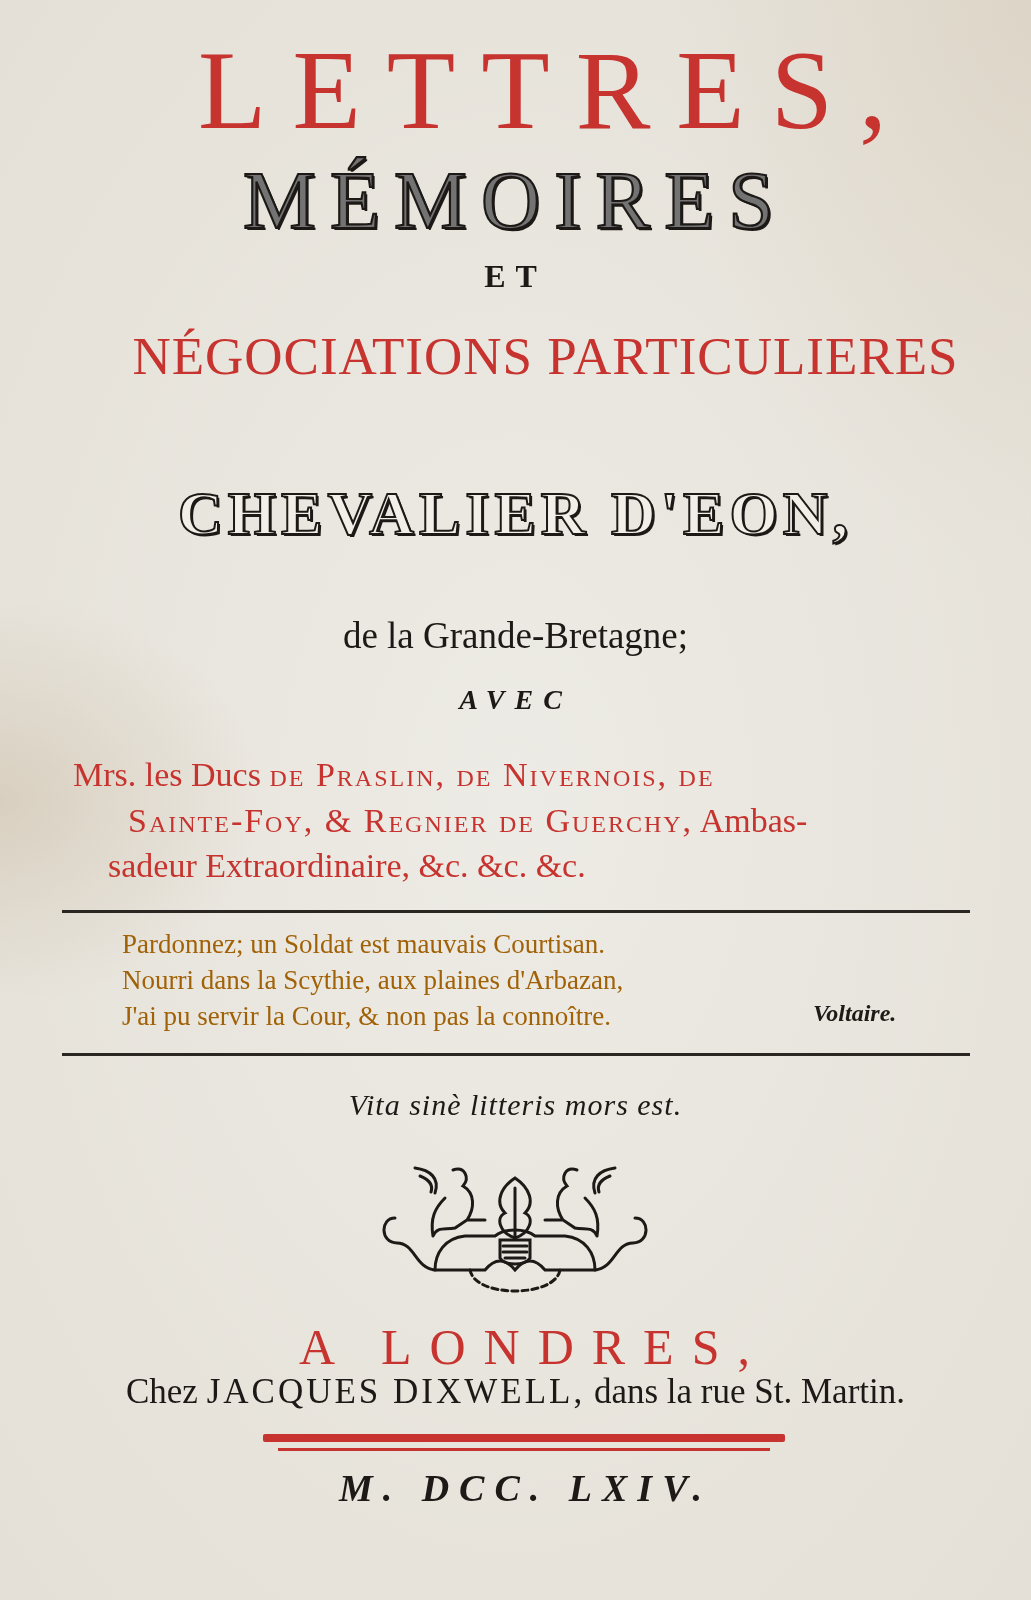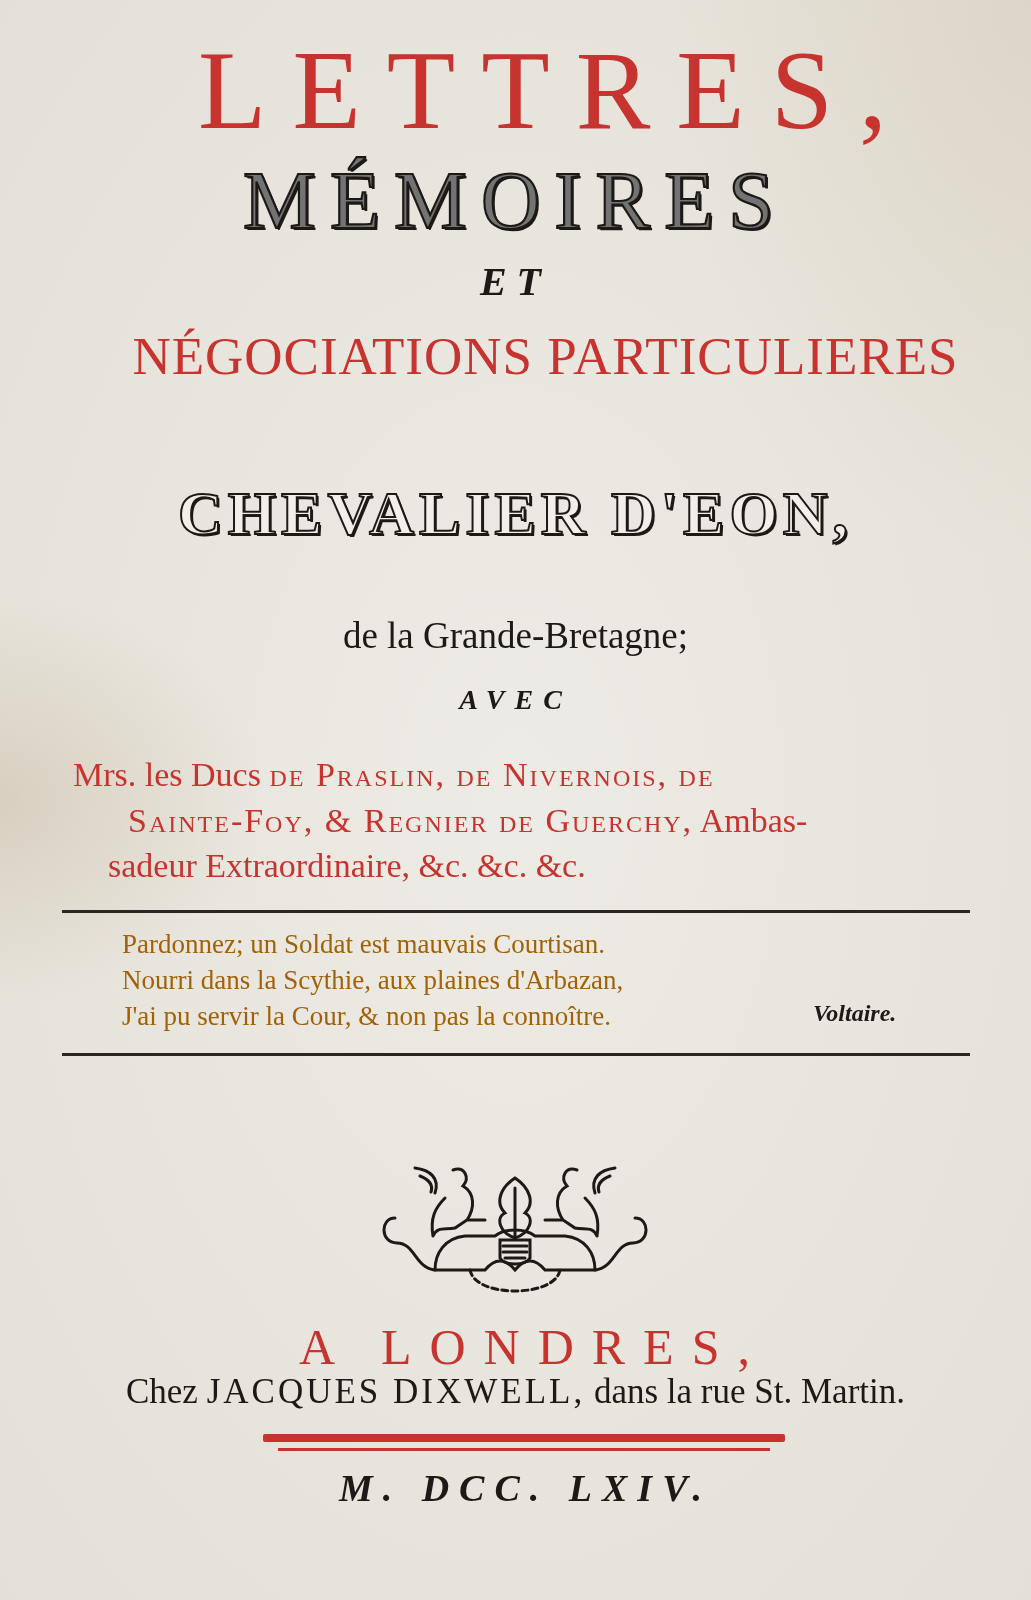--- a/index.html
+++ b/index.html
@@ -20,21 +20,21 @@
     .black { color: #1c1916; }
 
     #title-lettres { top: 30px; font-size: 112px; letter-spacing: 26px; font-weight: normal; line-height: 120px; padding-left: 40px; }
     #title-memoires {
       top: 148px; font-size: 82px; letter-spacing: 14px; line-height: 90px; font-weight: normal;
       color: #737373;
       -webkit-text-stroke: 2.2px #1c1916;
       text-shadow: 2px 2px 0 #1c1916;
       margin-top: 8px;
     }
-    #title-et { top: 258px; font-size: 40px; font-style: italic; font-weight: bold; letter-spacing: 10px; }
+    #title-et { top: 258px; font-size: 32px; font-weight: bold; letter-spacing: 10px; }
     #title-negociations { top: 326px; font-size: 53px; letter-spacing: 1px; line-height: 60px; padding-left: 30px; }
     #title-du { top: 408px; font-size: 38px; letter-spacing: 12px; }
     #title-chevalier {
       top: 478px; font-size: 62px; font-weight: bold; letter-spacing: 5px;
       color: #f2efe8; -webkit-text-stroke: 2px #1c1916; text-shadow: 2px 2px 0 #1c1916;
     }
     #subtitle-1 { top: 568px; font-size: 37px; }
     #subtitle-2 { top: 614px; font-size: 37px; }
     #avec { top: 684px; font-size: 28px; font-style: italic; font-weight: bold; letter-spacing: 10px; }
 
@@ -93,20 +93,21 @@
 
   <div id="rule-top" class="rule"></div>
 
   <div id="verse-1" class="verse">Pardonnez; un Soldat est mauvais Courtisan.</div>
   <div id="verse-2" class="verse">Nourri dans la Scythie, aux plaines d'Arbazan,</div>
   <div id="verse-3" class="verse">J'ai pu servir la Cour, &amp; non pas la connoître.</div>
   <div id="verse-attr">Voltaire.</div>
 
   <div id="rule-bottom" class="rule"></div>
 
+  <div id="motto" class="line black">Vita sinè litteris mors est.</div>
 
   <svg id="ornament" viewBox="0 0 280 140">
     <g fill="none" stroke="#1c1916" stroke-width="3" stroke-linecap="round">
 
       <path d="M20,60 C5,60 5,85 22,85 C40,85 40,110 60,112 L110,112 C120,100 130,100 140,112 C150,100 160,100 170,112 L220,112 C240,110 240,85 258,85 C275,85 275,60 260,60"></path>
       <path d="M60,112 C60,95 70,80 90,78 L120,78 C130,70 150,70 160,78 L190,78 C210,80 220,95 220,112"></path>
 
       <path d="M95,112 C100,140 180,140 185,112" stroke-dasharray="6 4"></path>
 
       <path d="M140,20 C125,30 120,45 130,55 C120,60 125,75 140,80 C155,75 160,60 150,55 C160,45 155,30 140,20 Z"></path>

